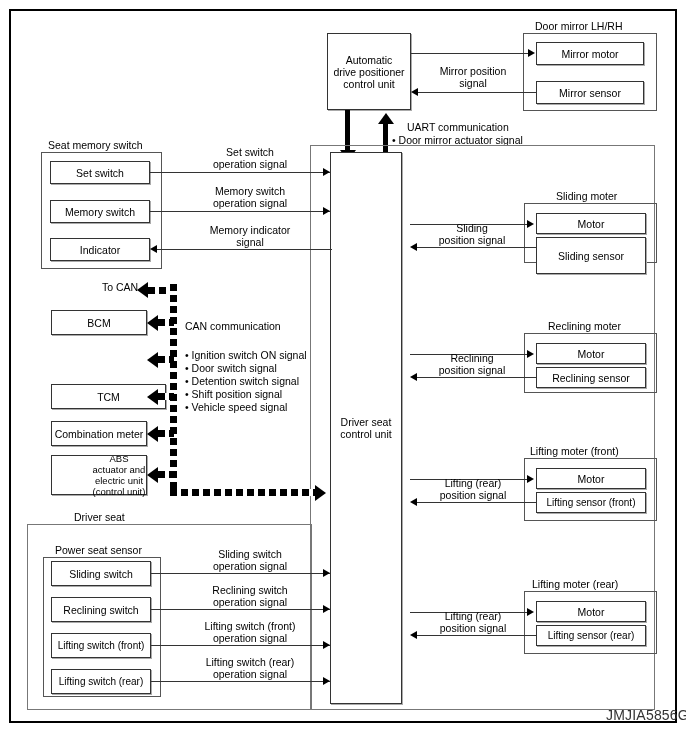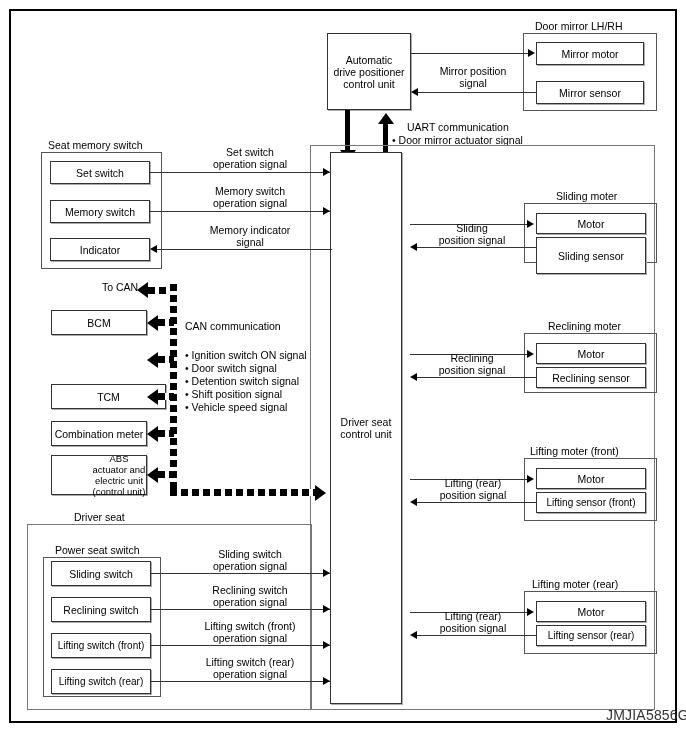--- a/index.html
+++ b/index.html
@@ -167,21 +167,21 @@
   <div class="bullets" style="left:185px;top:320px;">CAN communication</div>
   <div class="bullets" style="left:185px;top:349px;">• Ignition switch ON signal</div>
   <div class="bullets" style="left:185px;top:362px;">• Door switch signal</div>
   <div class="bullets" style="left:185px;top:375px;">• Detention switch signal</div>
   <div class="bullets" style="left:185px;top:388px;">• Shift position signal</div>
   <div class="bullets" style="left:185px;top:401px;">• Vehicle speed signal</div>
 
   <div class="caption" style="left:74px;top:511px;">Driver seat</div>
   <div class="group-thin" style="left:27px;top:524px;width:285px;height:186px;"></div>
 
-  <div class="caption" style="left:55px;top:544px;">Power seat switch</div>
+  <div class="caption" style="left:55px;top:544px;">Power seat sensor</div>
   <div class="group" style="left:43px;top:557px;width:118px;height:140px;"></div>
 
   <div class="box shadow" style="left:51px;top:561px;width:100px;height:25px;">Sliding switch</div>
   <div class="hline" style="left:151px;top:573px;width:179px;"></div>
   <div class="arr-r" style="left:323px;top:569px;"></div>
   <div class="label" style="left:186px;top:548px;width:128px;">
     <span>Sliding switch</span><br>
     <span>operation signal</span>
   </div>
 

